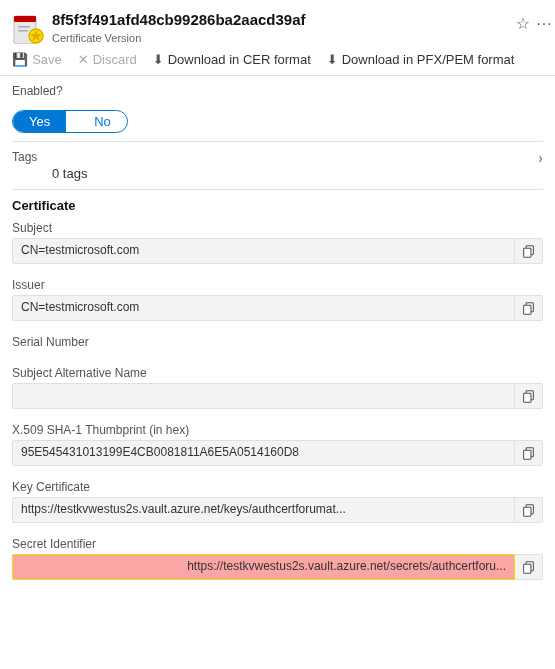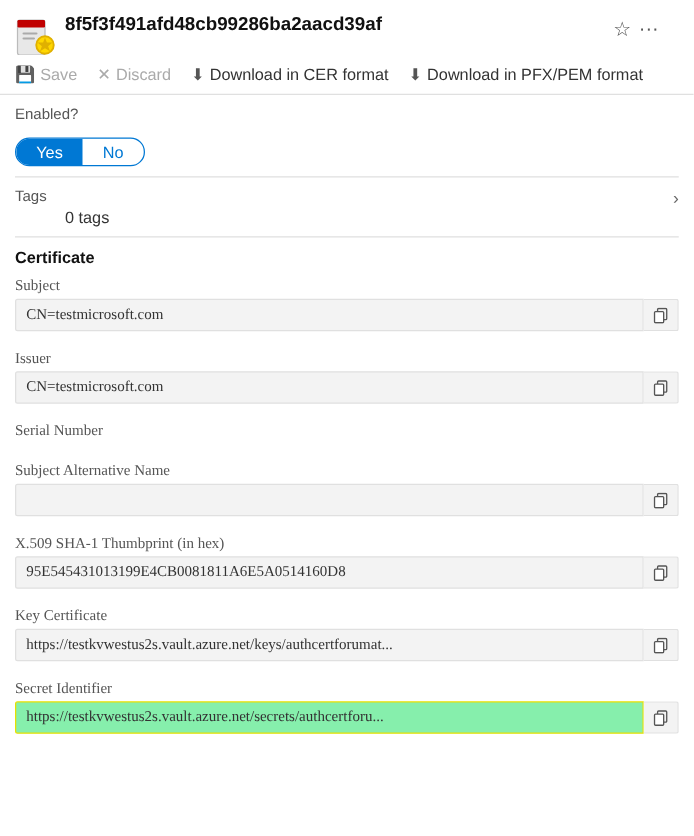--- a/index.html
+++ b/index.html
@@ -8,21 +8,21 @@
       font-size: 13px;
       color: #333;
       background: #fff;
       width: 555px;
       min-height: 669px;
       overflow-x: hidden;
     }
     .header {
       display: flex;
       align-items: flex-start;
-      padding: 10px 28px 4px 12px;
+      padding: 10px 3px 4px 12px;
       gap: 8px;
     }
     .header-icon {
       width: 32px;
       height: 32px;
       flex-shrink: 0;
       margin-top: 2px;
     }
     .header-text {
       flex: 1;
@@ -81,21 +81,21 @@
     .section {
       padding: 8px 12px;
     }
     .section-label {
       font-size: 12px;
       color: #555;
       margin-bottom: 12px;
     }
     .toggle-group {
       display: flex;
-      gap: 0;
+      gap: 12px;
       border: 1.5px solid #0078d4;
       border-radius: 16px;
       overflow: hidden;
       width: fit-content;
     }
     .toggle-btn {
       padding: 3px 16px;
       font-size: 13px;
       cursor: pointer;
       border: none;
@@ -141,21 +141,20 @@
       margin: 0 12px;
     }
     .cert-section-title {
       font-size: 13px;
       font-weight: 600;
       color: #111;
       padding: 8px 12px 4px 12px;
     }
     .field-group {
       padding: 4px 12px 4px 12px;
-      font-family: Liberation Serif, serif;
     }
     .field-label {
       font-size: 12px;
       color: #555;
       margin-bottom: 3px;
     }
     .field-input-row {
       display: flex;
       align-items: center;
       gap: 0;
@@ -167,22 +166,23 @@
       border-radius: 2px 0 0 2px;
       padding: 4px 8px;
       font-size: 12px;
       color: #333;
       min-height: 26px;
       overflow: hidden;
       text-overflow: ellipsis;
       white-space: nowrap;
     }
     .field-input.highlight {
-      background: #86efac;
+      background: #fca5a5;
       border-color: #e8e000;
+      text-align: right;
     }
     .copy-btn {
       background: #f3f3f3;
       border: 1px solid #e0e0e0;
       border-left: none;
       border-radius: 0 2px 2px 0;
       width: 28px;
       height: 26px;
       display: flex;
       align-items: center;
@@ -205,20 +205,21 @@
       <rect x="2" y="4" width="22" height="28" rx="2" ry="2" fill="#e8e8e8" stroke="#bbb" stroke-width="1"></rect>
       <rect x="2" y="4" width="22" height="6" rx="1" fill="#c00000"></rect>
       <circle cx="24" cy="24" r="7" fill="#ffd700" stroke="#e0b000" stroke-width="1.5"></circle>
       <polygon points="24,18 25.5,22 30,22 26.5,25 28,29 24,26.5 20,29 21.5,25 18,22 22.5,22" fill="#e0b000"></polygon>
       <rect x="6" y="14" width="12" height="1.5" rx="1" fill="#aaa"></rect>
       <rect x="6" y="18" width="10" height="1.5" rx="1" fill="#aaa"></rect>
     </svg>
   </div>
   <div class="header-text">
     <div class="header-title">8f5f3f491afd48cb99286ba2aacd39af</div>
+    <div class="header-subtitle">Certificate Version</div>
   </div>
   <div class="header-actions">
     <span title="Pin">☆</span>
     <span title="More">···</span>
   </div>
 </div>
 
 <div class="toolbar">
   <button class="toolbar-btn disabled">
     <span class="icon">💾</span>

